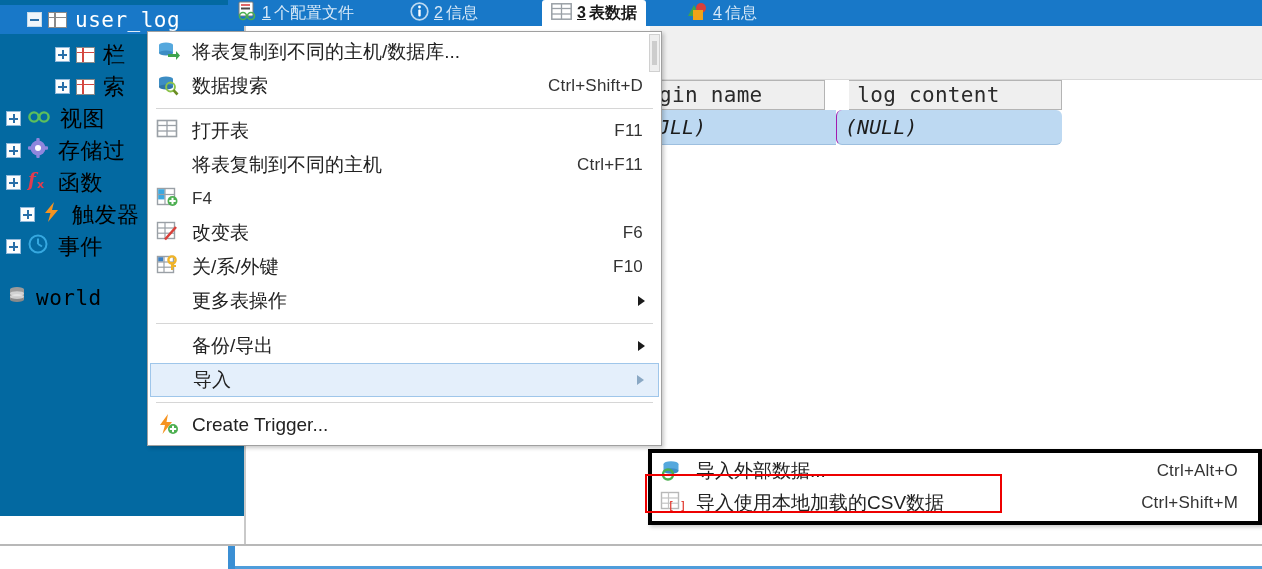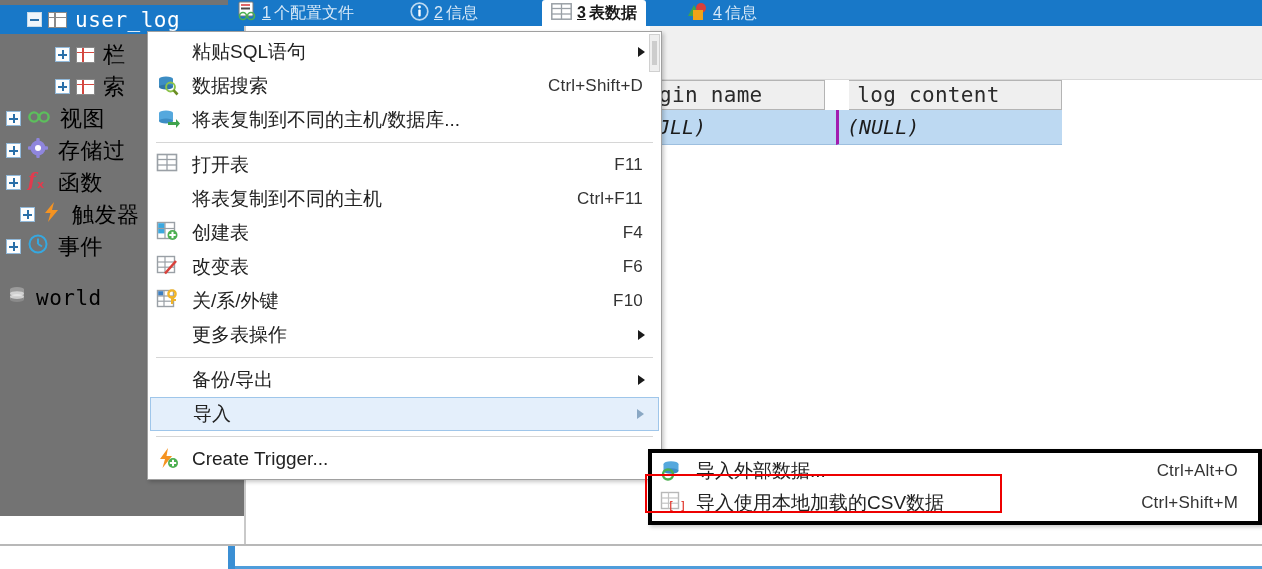--- a/index.html
+++ b/index.html
@@ -8,21 +8,21 @@
     width: 1262px; height: 569px;
     overflow: hidden;
     background: #ffffff;
     font-family: "Liberation Sans", "DejaVu Sans", sans-serif;
   }
   #root { position: relative; width: 1262px; height: 569px; background: #ffffff; }
 
   
   .tree-panel {
     position: absolute; left: 0; top: 0; width: 246px; height: 516px;
-    background: #737373;
+    background: #0369a1;
   }
   .tree-row {
     position: absolute; height: 29px; display: flex; align-items: center;
     white-space: nowrap; font-size: 21px; color: #000000;
     font-family: "DejaVu Sans Mono", "Liberation Mono", monospace;
   }
   .tree-row.cjk { font-family: "DejaVu Sans", "Liberation Sans", sans-serif; font-size: 22px; }
   .tree-row.selected { background: #1878c8; color: #ffffff; }
 
   .expander {
@@ -91,21 +91,21 @@
     display: flex; align-items: center; padding-left: 8px;
     font-size: 21px; color: #2a2a2a; letter-spacing: 0.3px;
   }
   .grid-head .cell:first-child { border-left: 1px solid #b4b4b4; }
   .grid-row { display: flex; height: 35px; }
   .grid-row .cell {
     background: #bdd9f2; border-bottom: 1px solid #9dbfdf;
     display: flex; align-items: center; padding-left: 8px;
     font-size: 20px; color: #1c1c1c; font-style: italic;
   }
-  .grid-row .cell.sep { border-left: 3px solid #a21caf; }
+  .grid-row .cell.sep { border-left: 1px solid #a21caf; border-radius: 6px; }
   .c1 { width: 186px; }
   .c2 { width: 226px; }
 
   
   .ctxmenu {
     position: absolute; left: 147px; top: 31px; width: 515px;
     background: #ffffff; border: 1px solid #a0a0a0;
     box-shadow: 2px 2px 4px rgba(0,0,0,0.22);
     padding: 3px 0 3px 0;
   }
@@ -335,51 +335,46 @@
     <div class="grid-row">
       <div class="cell c1">JLL)</div>
       <div class="cell c2 sep">(NULL)</div>
     </div>
   </div>
 
   <div class="ctxmenu">
 
     <div class="menu-scroll"></div>
 
-    <div class="mi">
-      <span class="ico-box"></span>
-      <span class="label">粘贴SQL语句</span>
-      <span class="arrow"></span>
+
+    <div class="mi">
+      <span class="ico-box">
+        <svg width="24" height="22" viewBox="0 0 24 22">
+          <ellipse cx="10" cy="5" rx="7" ry="2.6" fill="#55a8dd"></ellipse>
+          <rect x="3" y="5" width="14" height="8" fill="#55a8dd"></rect>
+          <ellipse cx="10" cy="13" rx="7" ry="2.6" fill="#3d8dc4"></ellipse>
+          <polygon points="12,14 20,14 20,11 24,15.5 20,20 20,17 12,17" fill="#3fa34d"></polygon>
+        </svg>
+      </span>
+      <span class="label">将表复制到不同的主机/数据库...</span>
+      <span class="accel"></span>
     </div>
 
     <div class="mi">
       <span class="ico-box">
         <svg width="24" height="22" viewBox="0 0 24 22">
           <ellipse cx="10" cy="5" rx="7" ry="2.6" fill="#3d8dc4"></ellipse>
           <rect x="3" y="5" width="14" height="8" fill="#3d8dc4"></rect>
           <ellipse cx="10" cy="13" rx="7" ry="2.6" fill="#2f76a8"></ellipse>
           <circle cx="14.5" cy="13" r="4.4" fill="none" stroke="#8bc34a" stroke-width="2"></circle>
           <line x1="17.5" y1="16.2" x2="21.5" y2="20.5" stroke="#6b8e23" stroke-width="2.6"></line>
         </svg>
       </span>
       <span class="label">数据搜索</span>
       <span class="accel">Ctrl+Shift+D</span>
-    </div>
-
-    <div class="mi">
-      <span class="ico-box">
-        <svg width="24" height="22" viewBox="0 0 24 22">
-          <ellipse cx="10" cy="5" rx="7" ry="2.6" fill="#55a8dd"></ellipse>
-          <rect x="3" y="5" width="14" height="8" fill="#55a8dd"></rect>
-          <ellipse cx="10" cy="13" rx="7" ry="2.6" fill="#3d8dc4"></ellipse>
-          <polygon points="12,14 20,14 20,11 24,15.5 20,20 20,17 12,17" fill="#3fa34d"></polygon>
-        </svg>
-      </span>
-      <span class="label">将表复制到不同的主机/数据库...</span>
-      <span class="accel"></span>
     </div>
 
     <div class="msep"></div>
 
     <div class="mi">
       <span class="ico-box">
         <svg width="24" height="20" viewBox="0 0 24 20">
           <rect x="1.5" y="1.5" width="19" height="16" fill="#ffffff" stroke="#9aa0a6" stroke-width="1.6"></rect>
           <line x1="1.5" y1="6.5" x2="20.5" y2="6.5" stroke="#9aa0a6" stroke-width="1.3"></line>
           <line x1="1.5" y1="12" x2="20.5" y2="12" stroke="#9aa0a6" stroke-width="1.3"></line>
@@ -402,21 +397,20 @@
           <rect x="1.5" y="1.5" width="17" height="16" fill="#ffffff" stroke="#9aa0a6" stroke-width="1.4"></rect>
           <rect x="2.2" y="2.2" width="6.5" height="5" fill="#3ba8e0"></rect>
           <rect x="2.2" y="8" width="6.5" height="4.4" fill="#3ba8e0"></rect>
           <line x1="1.5" y1="7.5" x2="18.5" y2="7.5" stroke="#9aa0a6" stroke-width="1.2"></line>
           <line x1="9" y1="1.5" x2="9" y2="17.5" stroke="#9aa0a6" stroke-width="1.2"></line>
           <circle cx="16.5" cy="14" r="5" fill="#4caf50"></circle>
           <rect x="15.5" y="10.8" width="2" height="6.4" fill="#ffffff"></rect>
           <rect x="13.3" y="13" width="6.4" height="2" fill="#ffffff"></rect>
         </svg>
       </span>
-      <span class="label">创建表</span>
       <span class="accel">F4</span>
     </div>
 
     <div class="mi">
       <span class="ico-box">
         <svg width="24" height="20" viewBox="0 0 24 20">
           <rect x="1.5" y="1.5" width="17" height="16" fill="#ffffff" stroke="#9aa0a6" stroke-width="1.4"></rect>
           <line x1="1.5" y1="7" x2="18.5" y2="7" stroke="#9aa0a6" stroke-width="1.2"></line>
           <line x1="1.5" y1="12.2" x2="18.5" y2="12.2" stroke="#9aa0a6" stroke-width="1.2"></line>
           <line x1="9" y1="1.5" x2="9" y2="17.5" stroke="#9aa0a6" stroke-width="1.2"></line>

